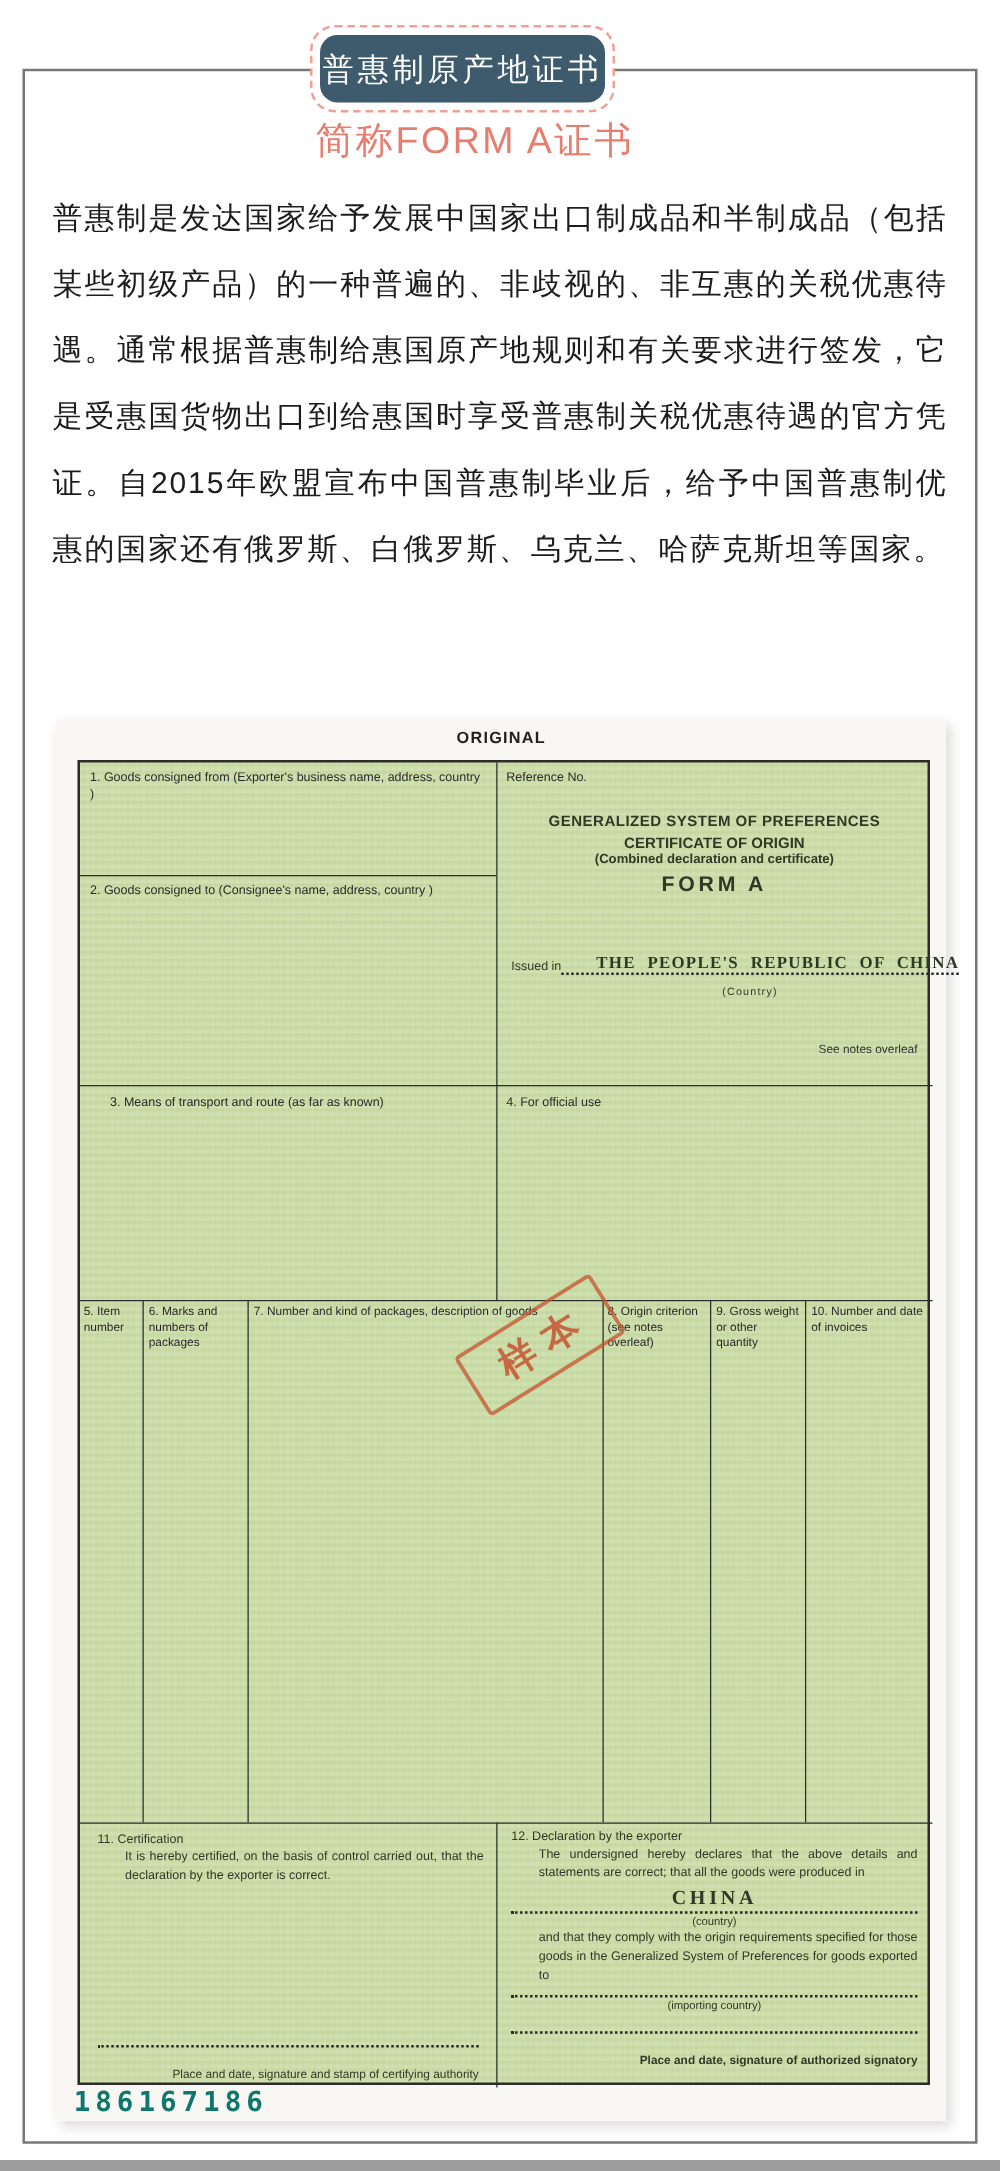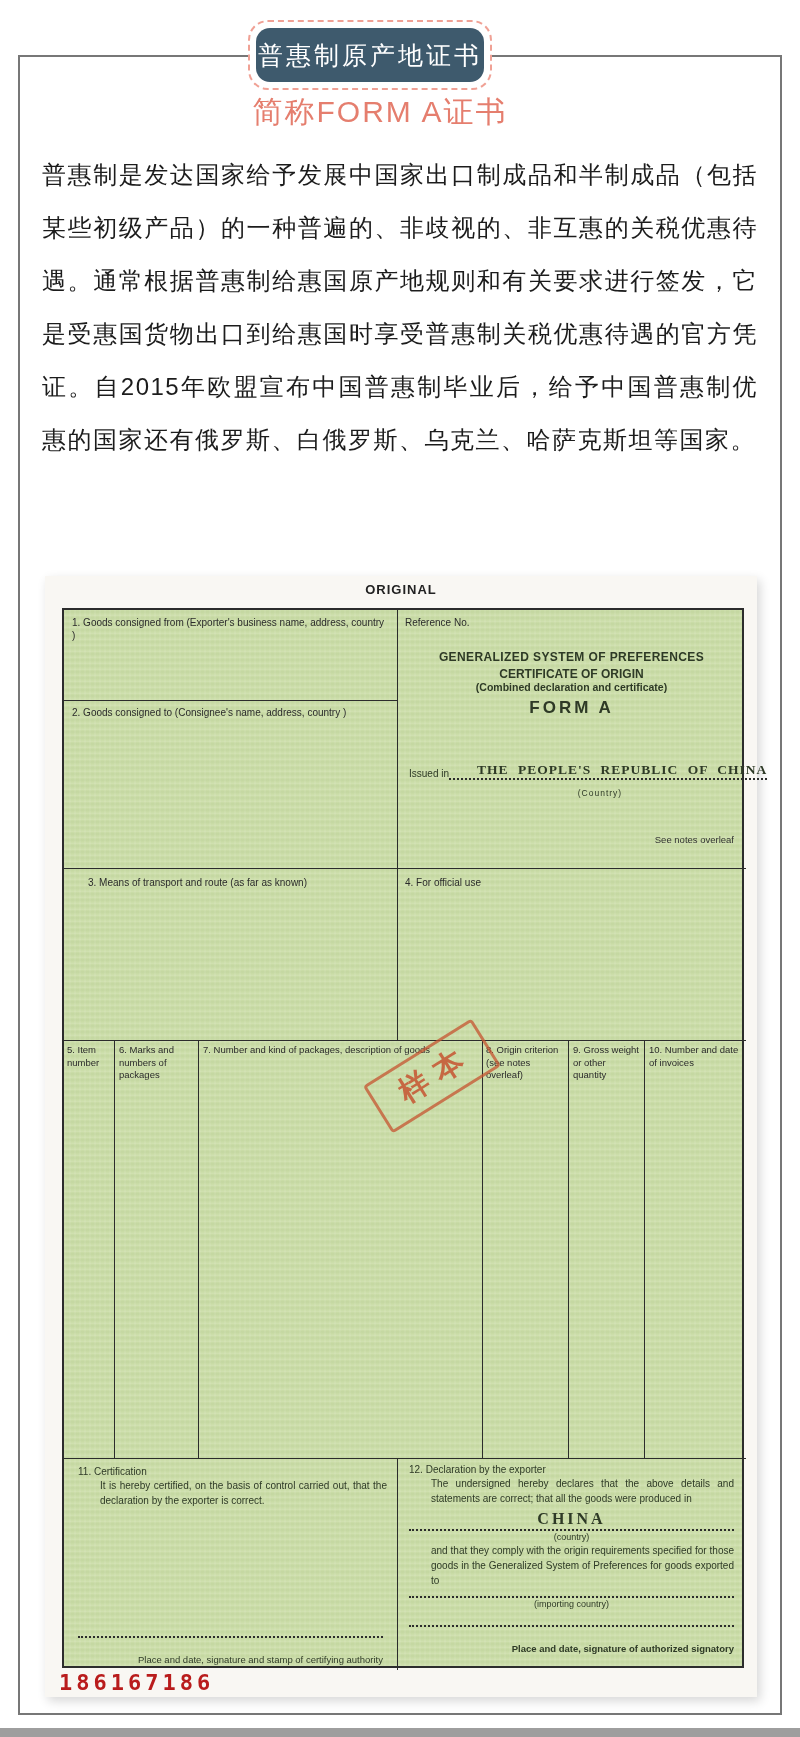--- a/index.html
+++ b/index.html
@@ -72,21 +72,21 @@
   .china { font-family:"Liberation Serif", serif; font-weight:bold; font-size:16px;
            letter-spacing:3px; text-align:center; margin-top:4px; }
   .dotline { border-bottom:2px dotted #2c2c2c; height:2px; margin-top:1px; }
   .capline { text-align:center; font-size:9px; margin-top:1px; }
   .sign11 { position:absolute; left:14px; right:14px; bottom:28px; }
   .sign11 .cap, .sign12 .cap { font-size:9.5px; margin-top:16px; text-align:right; }
   .sign12 { margin-top:16px;font-weight:bold; }
 
   .serial { position:absolute; left:14px; top:1094px;
             font-family:"DejaVu Sans Mono","Liberation Mono",monospace;
-            font-size:22px; font-weight:bold; letter-spacing:4px; color:#b91c1c; }
+            font-size:22px; font-weight:bold; letter-spacing:4px; color:#0f766e; }
 
   .bottom-bar { position:absolute; left:0; top:1728px; width:800px; height:9px; background:#9e9e9e; }
 </style>
 </head>
 <body>
 
 <div class="page">
 
   <div class="frame"></div>
 

